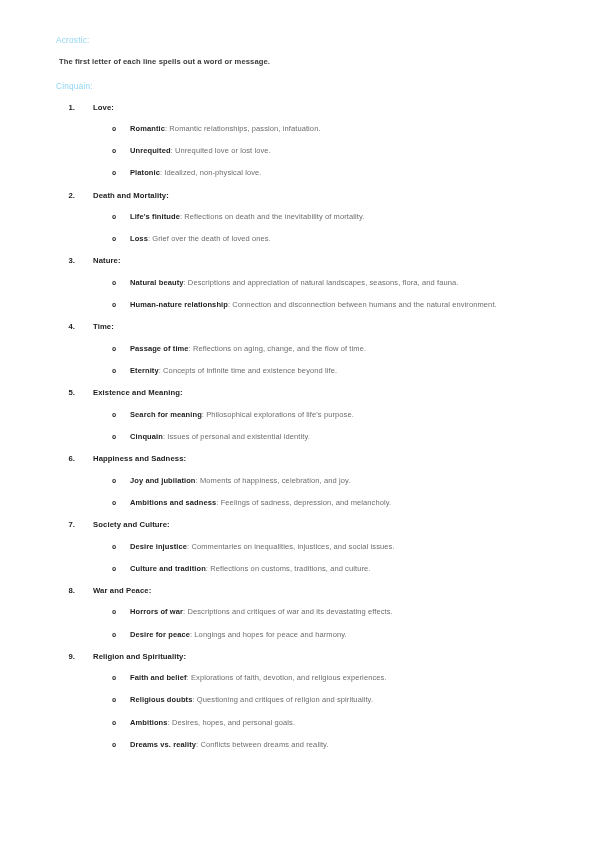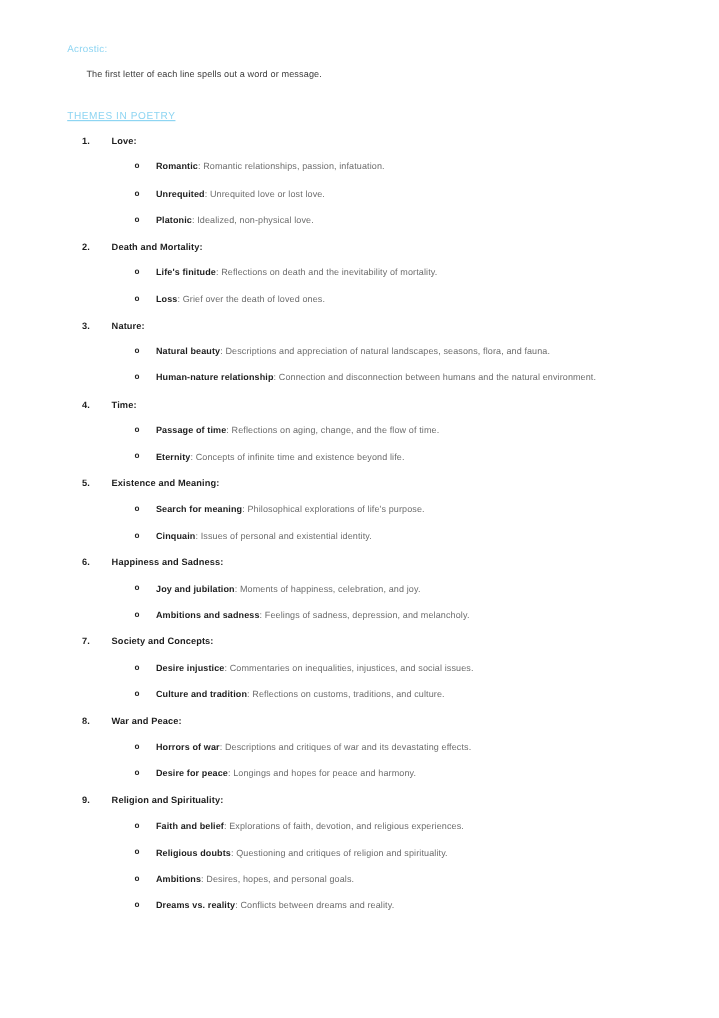--- a/index.html
+++ b/index.html
@@ -28,23 +28,23 @@
     color: #8ed5f2;
     font-size: 8.2px;
     font-weight: 400;
     letter-spacing: 0.25px;
     margin: 0 0 11px 0;
     line-height: 1.2;
   }
   .def-body {
     color: #3b3b3b;
     font-size: 7.6px;
-    font-weight: 400;
+    font-weight: 700;
     letter-spacing: 0.1px;
-    margin: 0 0 15px 16px;
+    margin: 0 0 15px 3px;
     line-height: 1.3;
   }
 
   .section-head {
     color: #8ed5f2;
     font-size: 8.4px;
     font-weight: 400;
     letter-spacing: 0.5px;
     text-decoration: underline;
     margin: 24px 0 12px 0;
@@ -104,23 +104,23 @@
   .sub-desc { color: #6d6d6d; }
 </style>
 </head>
 <body>
 
 <div class="page">
 
   <div>
     <p class="def-head">Acrostic:</p>
     <p class="def-body">The first letter of each line spells out a word or message.</p>
+    <p class="def-head">Cinquain:</p>
   </div>
 
-  <p class="section-head">THEMES IN POETRY</p>
 
   <ol class="themes" id="themes-list">
       <li class="theme-item">
         <div class="theme-head"><span class="theme-num">1.</span><span>Love:</span></div>
         <ul class="sub-list">
           <li class="sub-item"><span class="sub-bullet">o</span><span class="sub-term">Romantic</span><span class="sub-desc">: Romantic relationships, passion, infatuation.</span></li>
           <li class="sub-item"><span class="sub-bullet">o</span><span class="sub-term">Unrequited</span><span class="sub-desc">: Unrequited love or lost love.</span></li>
           <li class="sub-item"><span class="sub-bullet">o</span><span class="sub-term">Platonic</span><span class="sub-desc">: Idealized, non-physical love.</span></li>
         </ul>
       </li>
@@ -153,21 +153,21 @@
         </ul>
       </li>
       <li class="theme-item">
         <div class="theme-head"><span class="theme-num">6.</span><span>Happiness and Sadness:</span></div>
         <ul class="sub-list">
           <li class="sub-item"><span class="sub-bullet">o</span><span class="sub-term">Joy and jubilation</span><span class="sub-desc">: Moments of happiness, celebration, and joy.</span></li>
           <li class="sub-item"><span class="sub-bullet">o</span><span class="sub-term">Ambitions and sadness</span><span class="sub-desc">: Feelings of sadness, depression, and melancholy.</span></li>
         </ul>
       </li>
       <li class="theme-item">
-        <div class="theme-head"><span class="theme-num">7.</span><span>Society and Concepts:</span></div>
+        <div class="theme-head"><span class="theme-num">7.</span><span>Society and Culture:</span></div>
         <ul class="sub-list">
           <li class="sub-item"><span class="sub-bullet">o</span><span class="sub-term">Desire injustice</span><span class="sub-desc">: Commentaries on inequalities, injustices, and social issues.</span></li>
           <li class="sub-item"><span class="sub-bullet">o</span><span class="sub-term">Culture and tradition</span><span class="sub-desc">: Reflections on customs, traditions, and culture.</span></li>
         </ul>
       </li>
       <li class="theme-item">
         <div class="theme-head"><span class="theme-num">8.</span><span>War and Peace:</span></div>
         <ul class="sub-list">
           <li class="sub-item"><span class="sub-bullet">o</span><span class="sub-term">Horrors of war</span><span class="sub-desc">: Descriptions and critiques of war and its devastating effects.</span></li>
           <li class="sub-item"><span class="sub-bullet">o</span><span class="sub-term">Desire for peace</span><span class="sub-desc">: Longings and hopes for peace and harmony.</span></li>

